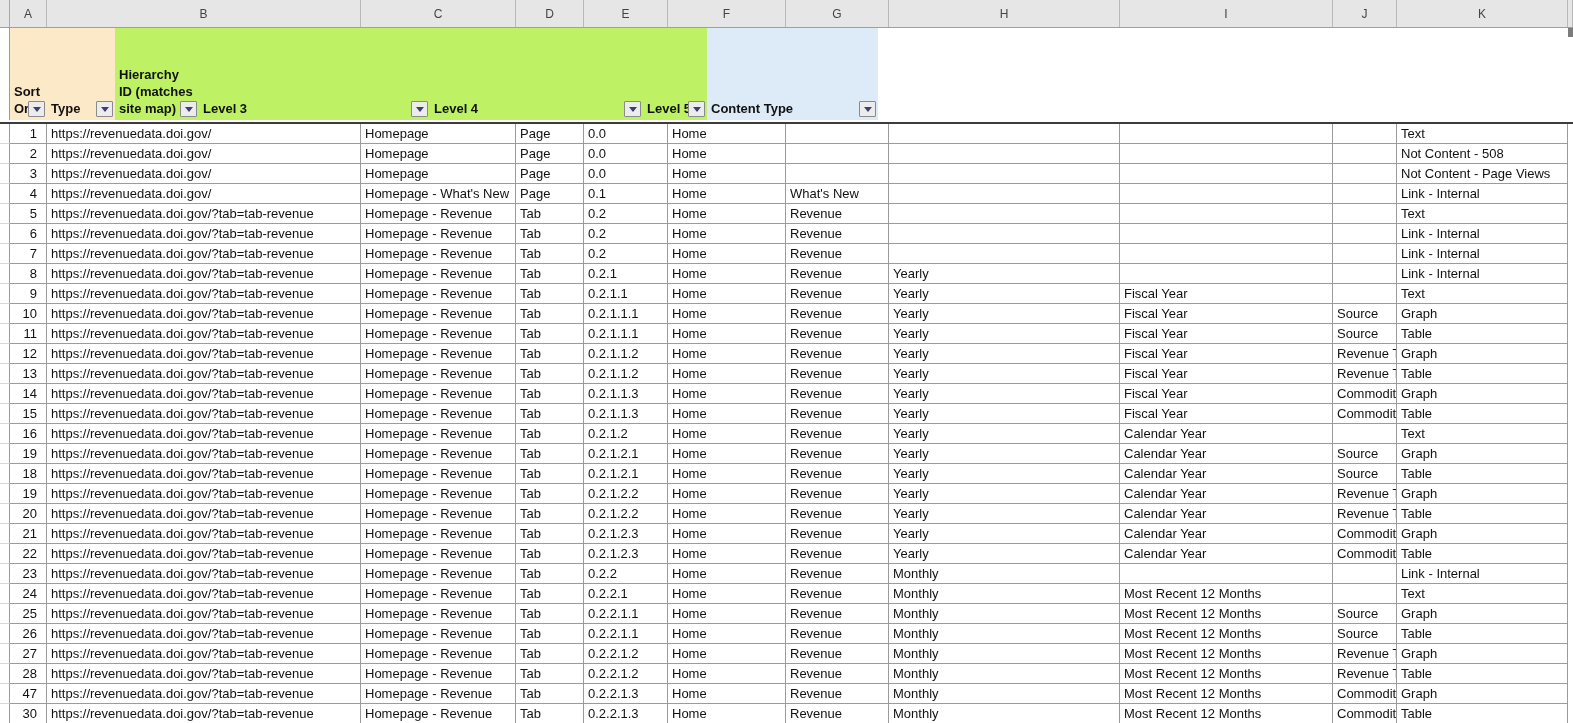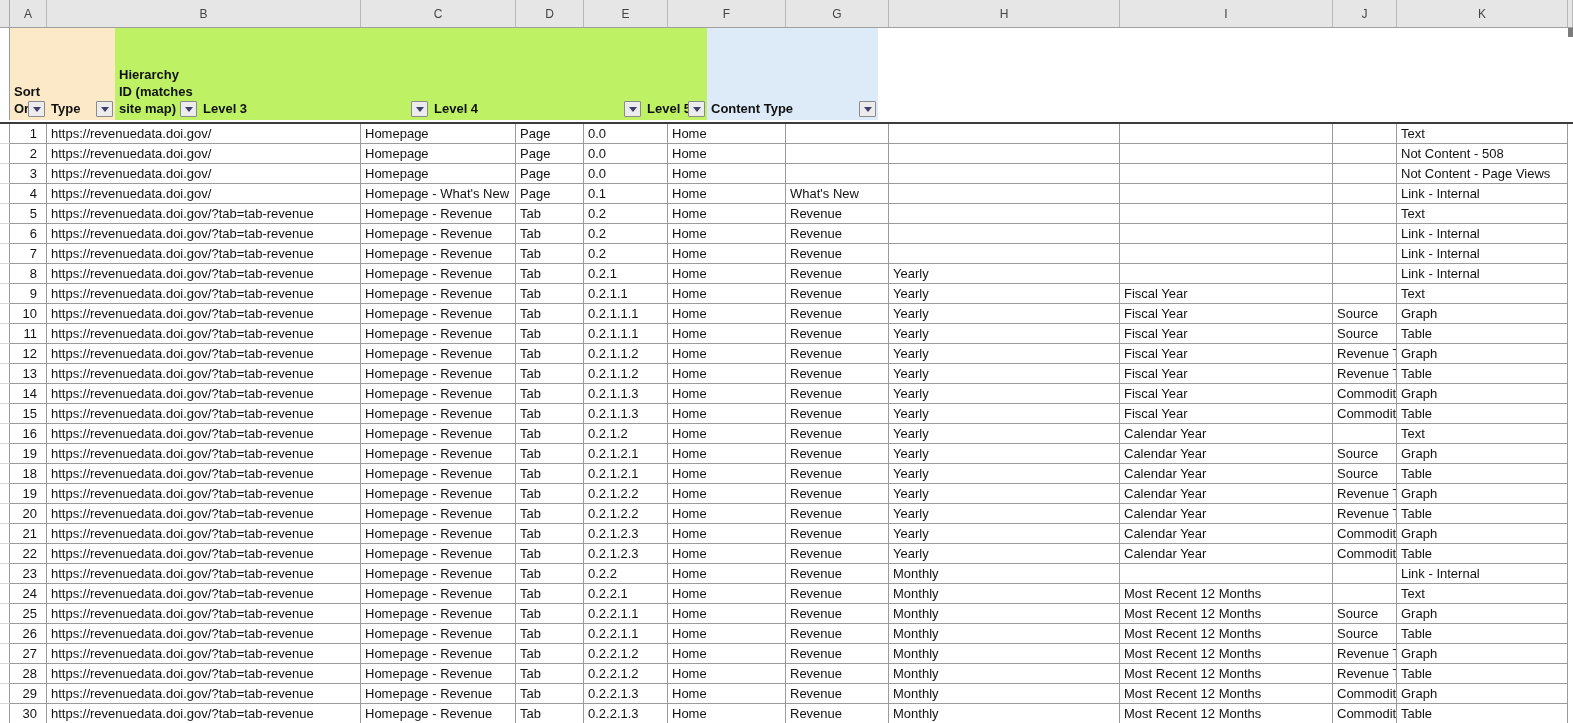--- a/index.html
+++ b/index.html
@@ -530,21 +530,21 @@
         <div class="cell" style="width: 118px;">Home</div>
         <div class="cell" style="width: 103px;">Revenue</div>
         <div class="cell" style="width: 231px;">Monthly</div>
         <div class="cell" style="width: 213px;">Most Recent 12 Months</div>
         <div class="cell" style="width: 64px;">Revenue T</div>
         <div class="cell" style="width: 171px;">Table</div>
         <div class="cell endsliver" style="width: 5px;"></div>
       </div>
       <div class="row drow">
         <div class="cell sliver" style="width: 10px;"></div>
-        <div class="cell num" style="width: 37px;">29</div>
+        <div class="cell num" style="width: 37px;">47</div>
         <div class="cell" style="width: 314px;">https://revenuedata.doi.gov/?tab=tab-revenue</div>
         <div class="cell" style="width: 155px;">Homepage - Revenue</div>
         <div class="cell" style="width: 68px;">Tab</div>
         <div class="cell" style="width: 84px;">0.2.2.1.3</div>
         <div class="cell" style="width: 118px;">Home</div>
         <div class="cell" style="width: 103px;">Revenue</div>
         <div class="cell" style="width: 231px;">Monthly</div>
         <div class="cell" style="width: 213px;">Most Recent 12 Months</div>
         <div class="cell" style="width: 64px;">Commodit</div>
         <div class="cell" style="width: 171px;">Graph</div>

